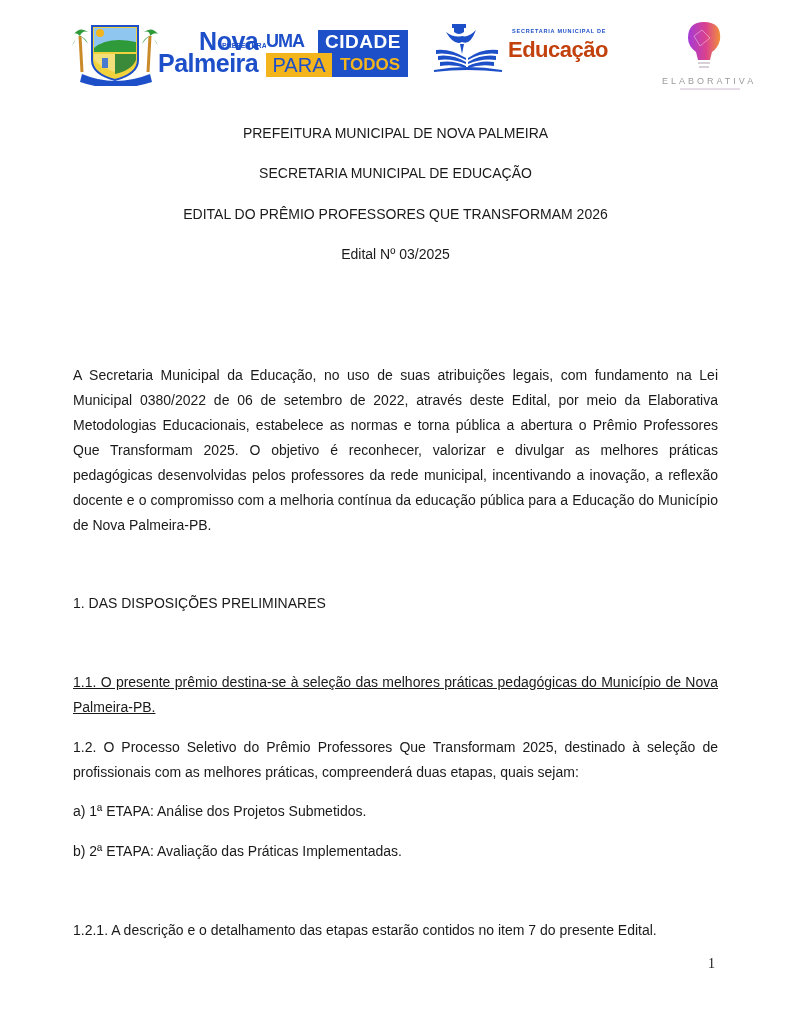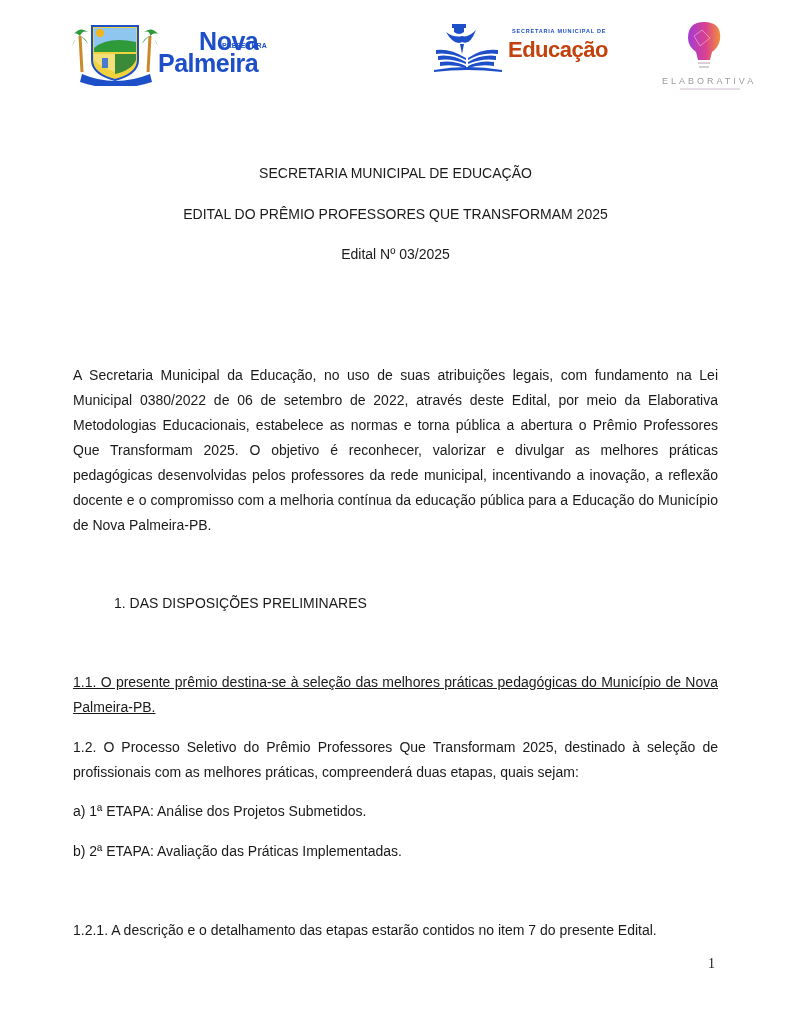--- a/index.html
+++ b/index.html
@@ -72,20 +72,30 @@
 
         <path d="M10 52 Q43 66 78 52 L80 60 Q43 72 8 60Z" fill="#1d4fc9"></path>
       </svg>
       <div class="np-text">
         <span class="nova">Nova</span>
         <span class="pref">PREFEITURA</span>
         <span class="palm">Palmeira</span>
       </div>
     </div>
 
+    <div class="logo logo-uma">
+      <div class="uma-row1">
+        <span class="uma">UMA</span>
+        <span class="cid">CIDADE</span>
+      </div>
+      <div class="uma-row2">
+        <span class="para">PARA</span>
+        <span class="todos">TODOS</span>
+      </div>
+    </div>
 
     <div class="logo logo-edu">
       <svg class="edu-icon" viewBox="0 0 72 52">
         <rect x="20" y="0" width="14" height="4" fill="#1d4fc9"></rect>
         <path d="M22 4 H32 V8 Q27 12 22 8Z" fill="#1d4fc9"></path>
         <path d="M14 8 Q22 22 30 18 Q38 22 44 6 Q36 14 30 12 Q22 14 14 8Z" fill="#1d4fc9"></path>
         <path d="M28 20 L30 30 L32 20Z" fill="#1d4fc9"></path>
         <path d="M4 26 Q18 24 34 34 L34 36 Q18 28 4 30Z" fill="#1d4fc9"></path>
         <path d="M6 32 Q20 30 34 38 L34 40 Q20 34 6 36Z" fill="#1d4fc9"></path>
         <path d="M8 38 Q22 36 34 42 L34 44 Q22 40 8 42Z" fill="#1d4fc9"></path>
@@ -110,27 +120,28 @@
         <path d="M22 8 Q40 8 38 26 Q36 34 30 38 L28 46 H16 L14 38 Q6 32 6 24 Q6 8 22 8Z" fill="url(#bulbGrad)"></path>
         <path d="M12 22 L20 16 L28 24 L18 32 Z" fill="none" stroke="#ffffff" stroke-opacity="0.5" stroke-width="0.8"></path>
         <rect x="16" y="48" width="12" height="2" fill="#d8d0d8"></rect>
         <rect x="17" y="52" width="10" height="2" fill="#d8d0d8"></rect>
       </svg>
       <span class="elab-text">ELABORATIVA</span>
       <div class="elab-sub"></div>
     </div>
   </div>
 
+  <div class="center" style="top:125px;">PREFEITURA MUNICIPAL DE NOVA PALMEIRA</div>
   <div class="center" style="top:165px;">SECRETARIA MUNICIPAL DE EDUCAÇÃO</div>
-  <div class="center" style="top:206px;">EDITAL DO PRÊMIO PROFESSORES QUE TRANSFORMAM 2025</div>
+  <div class="center" style="top:206px;">EDITAL DO PRÊMIO PROFESSORES QUE TRANSFORMAM 2026</div>
   <div class="center" style="top:246px;">Edital Nº 03/2025</div>
 
   <div class="para" style="top:363px;">A Secretaria Municipal da Educação, no uso de suas atribuições legais, com fundamento na Lei Municipal 0380/2022 de 06 de setembro de 2022, através deste Edital, por meio da Elaborativa Metodologias Educacionais, estabelece as normas e torna pública a abertura o Prêmio Professores Que Transformam 2025. O objetivo é reconhecer, valorizar e divulgar as melhores práticas pedagógicas desenvolvidas pelos professores da rede municipal, incentivando a inovação, a reflexão docente e o compromisso com a melhoria contínua da educação pública para a Educação do Município de Nova Palmeira-PB.</div>
 
-  <div class="line" style="top:595px;margin-left:41px;">1. DAS DISPOSIÇÕES PRELIMINARES</div>
+  <div class="line" style="top:595px;">1. DAS DISPOSIÇÕES PRELIMINARES</div>
 
   <div class="para" style="top:670px;text-decoration:underline;">1.1. O presente prêmio destina-se à seleção das melhores práticas pedagógicas do Município de Nova Palmeira-PB.</div>
   <div class="para" style="top:735px;">1.2. O Processo Seletivo do Prêmio Professores Que Transformam 2025, destinado à seleção de profissionais com as melhores práticas, compreenderá duas etapas, quais sejam:</div>
 
   <div class="line" style="top:803px;text-align:right;">a) 1ª ETAPA: Análise dos Projetos Submetidos.</div>
   <div class="line" style="top:843px;">b) 2ª ETAPA: Avaliação das Práticas Implementadas.</div>
 
   <div class="line" style="top:922px;">1.2.1. A descrição e o detalhamento das etapas estarão contidos no item 7 do presente Edital.</div>
 
   <div class="page-num">1</div>

